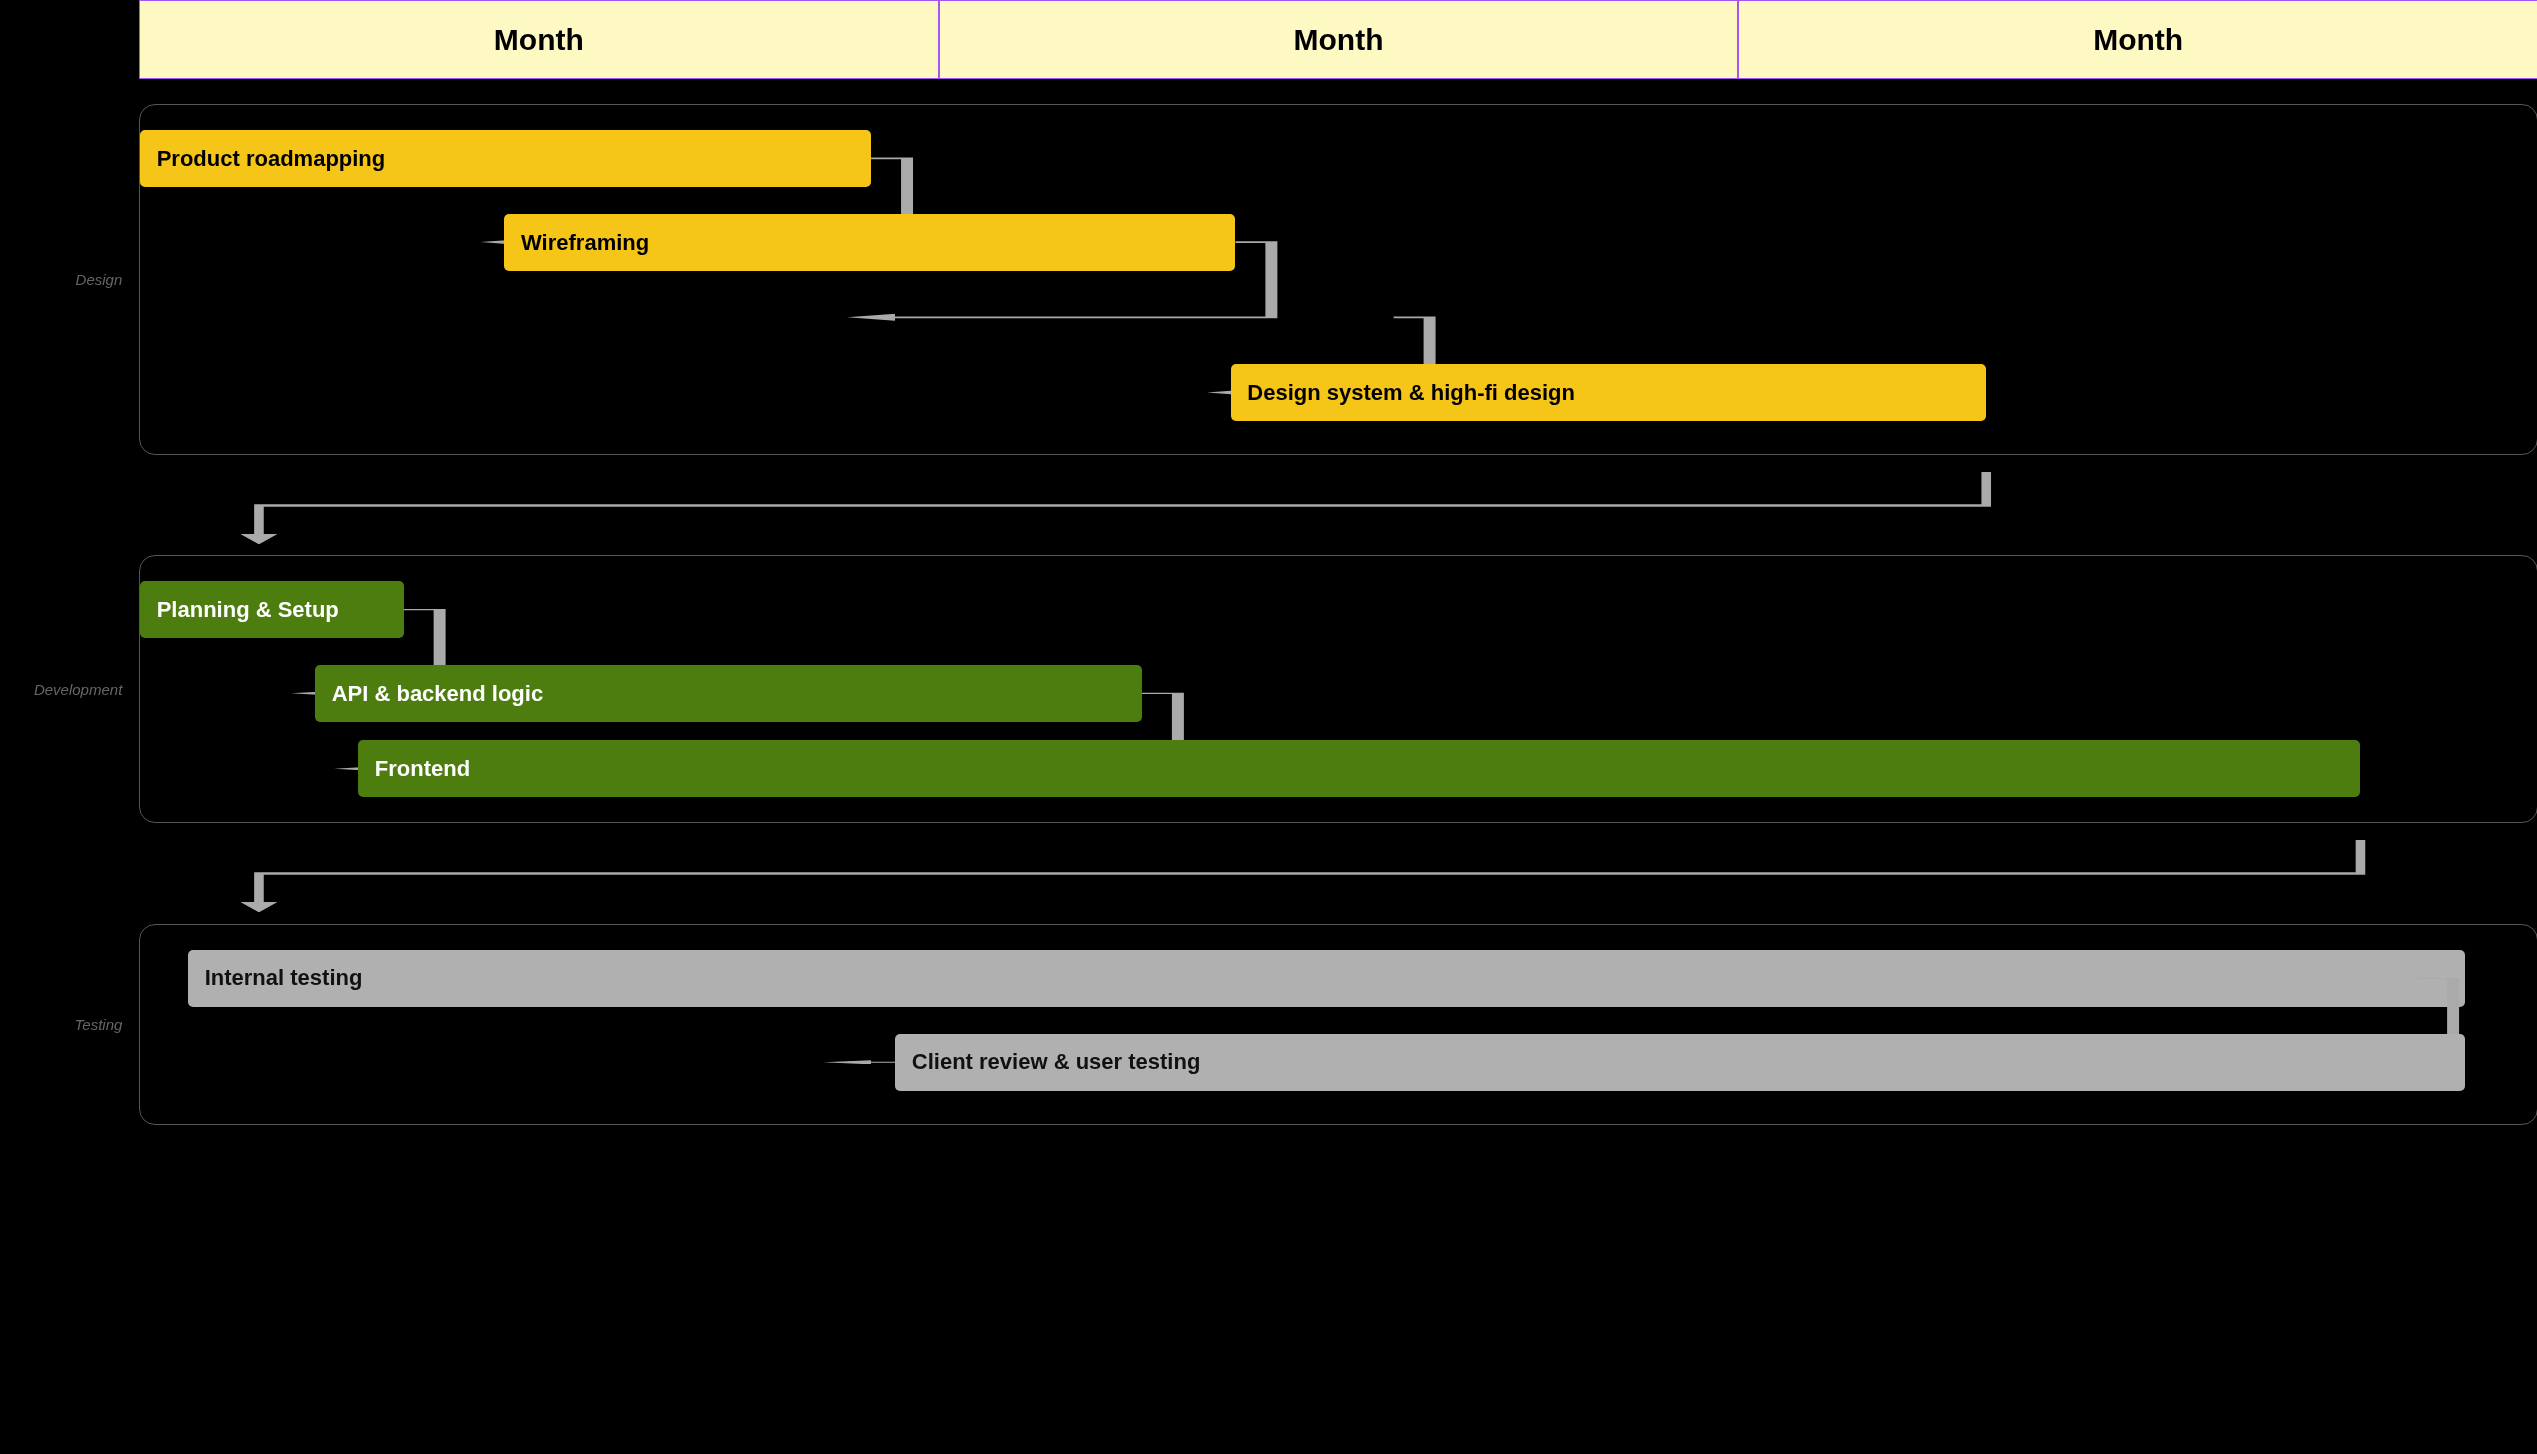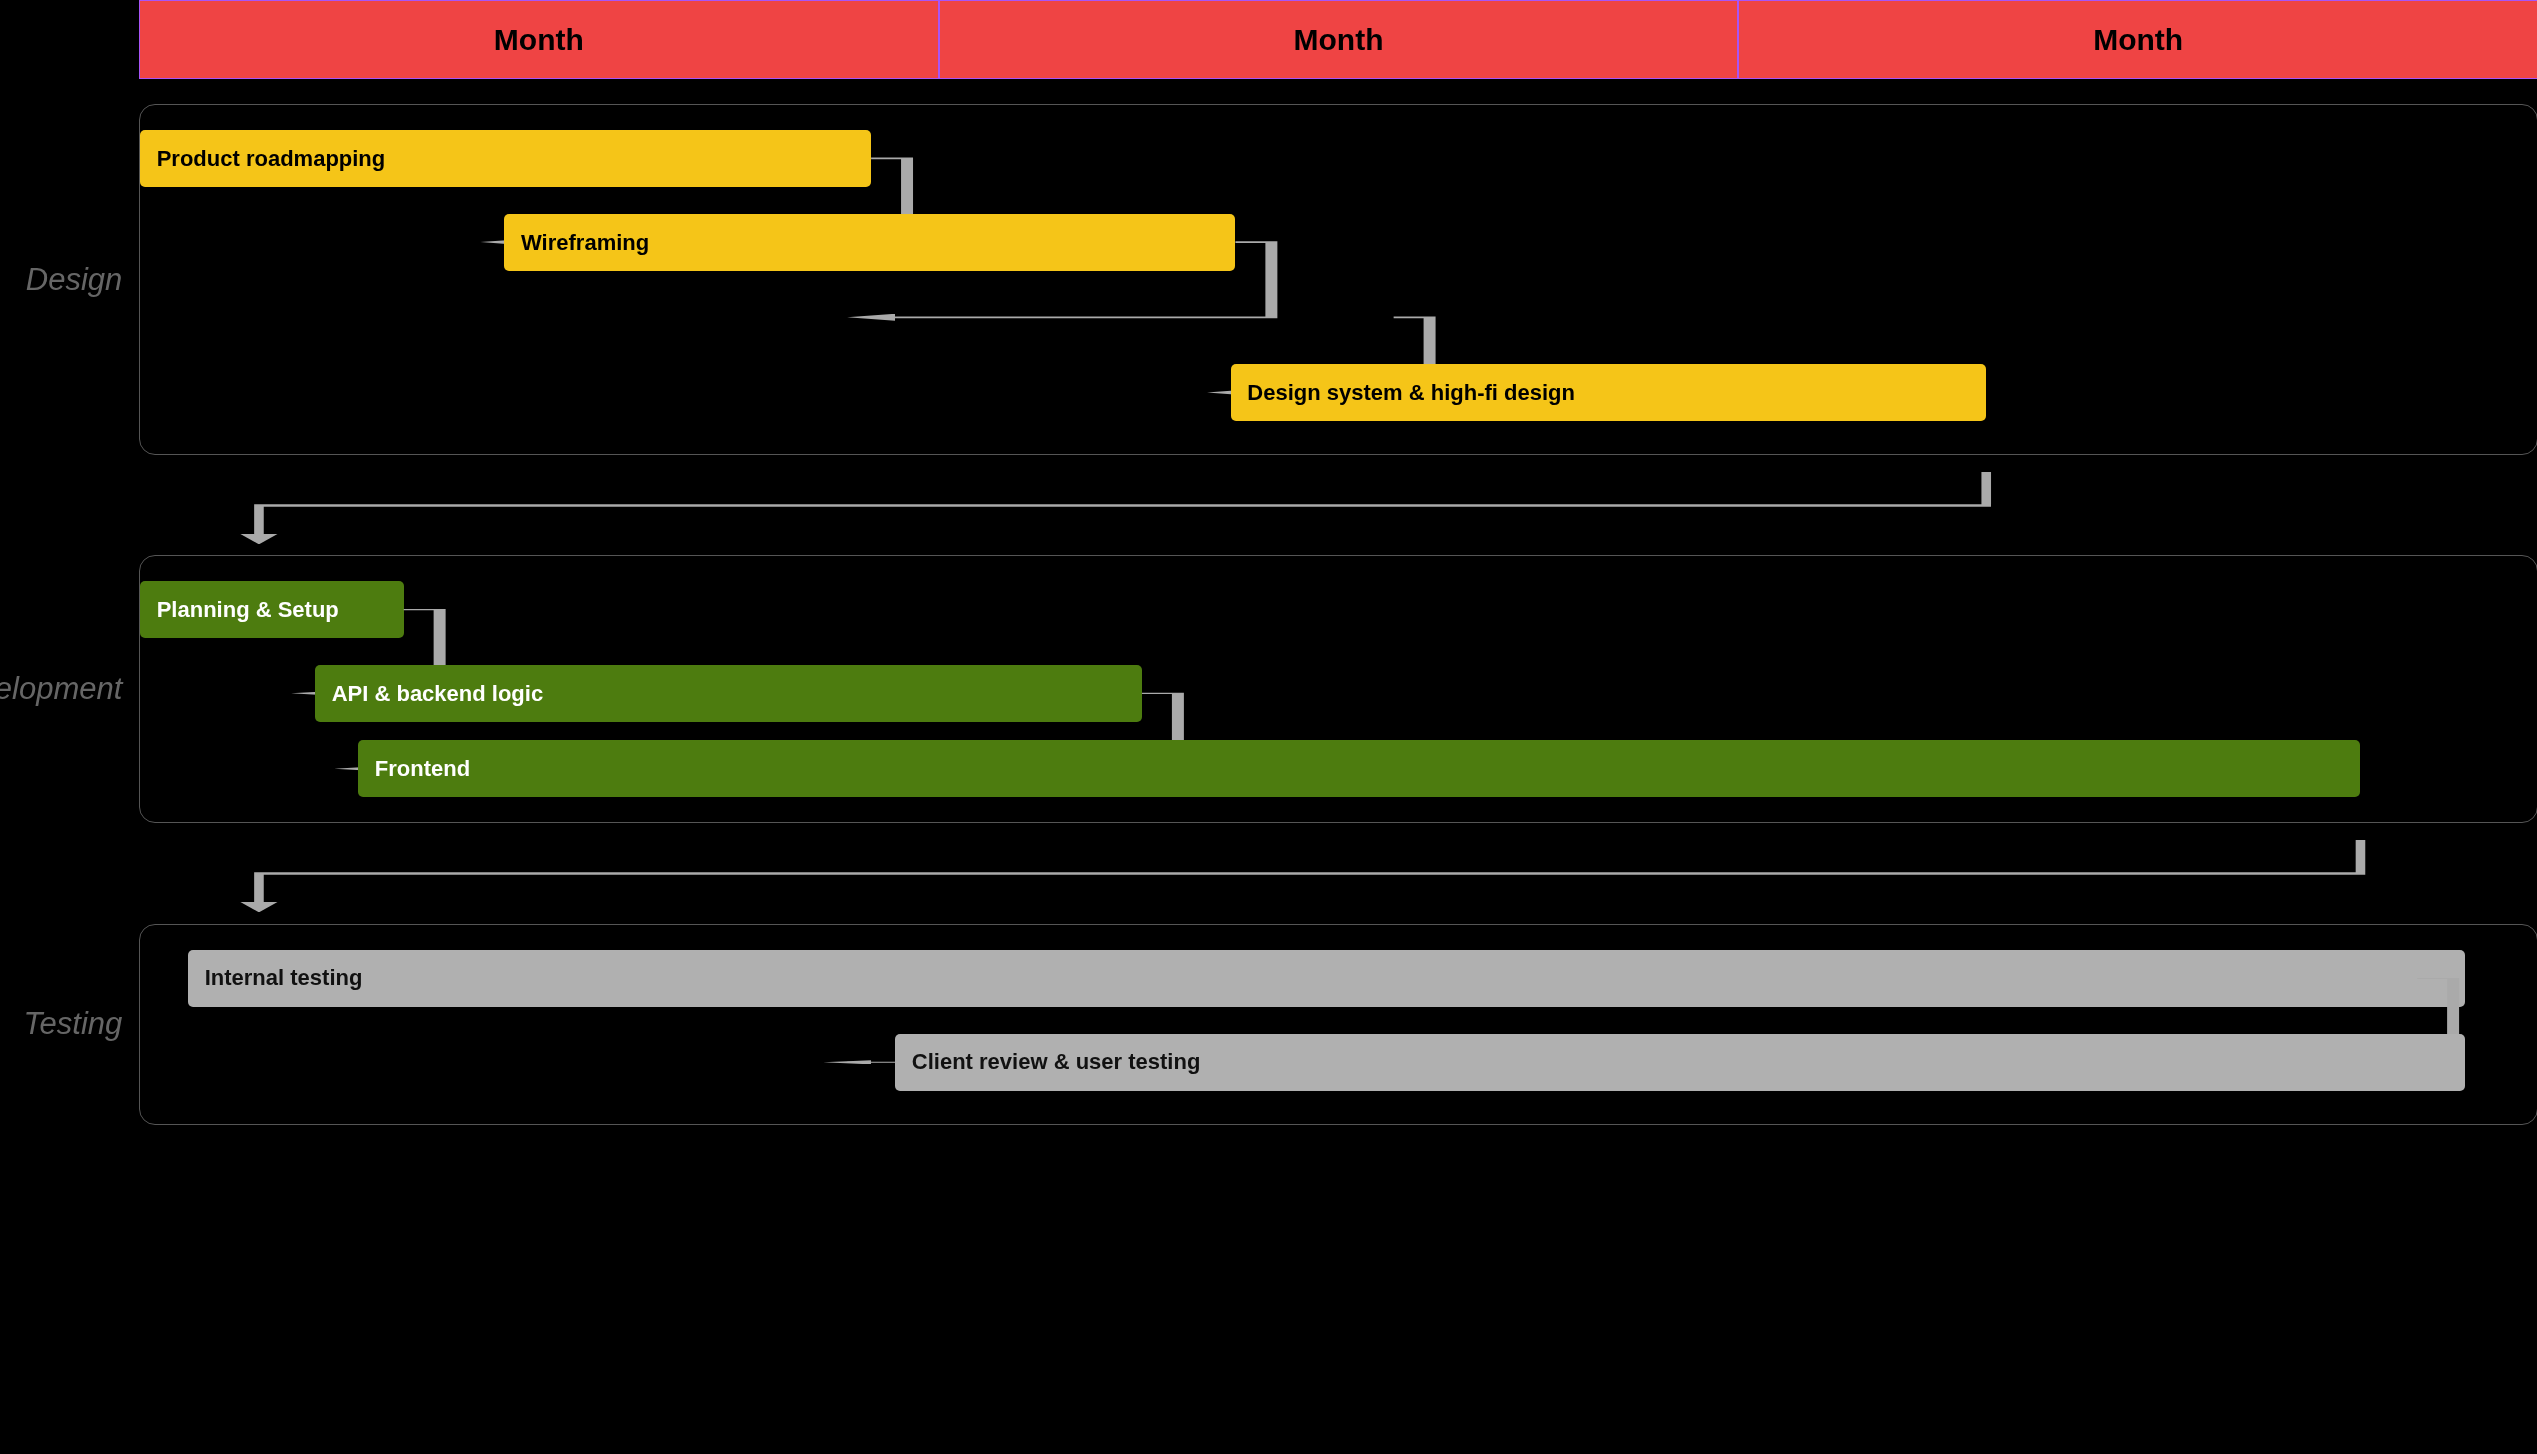--- a/index.html
+++ b/index.html
@@ -18,21 +18,21 @@
       height: 79px;
     }
 
     .header-spacer {
       width: 139px;
       min-width: 139px;
     }
 
     .header-col {
       flex: 1;
-      background: #ef4444;
+      background: #fef9c3;
       border: 0.8px solid #a855f7;
       display: flex;
       align-items: center;
       justify-content: center;
       font-size: 30px;
       font-weight: 700;
       color: #000;
     }
 
     
@@ -42,21 +42,21 @@
       margin: 16.7px 0;
     }
 
     .phase-label {
       width: 139px;
       min-width: 139px;
       display: flex;
       align-items: center;
       justify-content: flex-end;
       padding-right: 16.7px;
-      font-size: 31px;
+      font-size: 15px;
       color: #666;
       font-style: italic;
     }
 
     .phase-box {
       flex: 1;
       border: 1.7px solid #555;
       border-radius: 16px;
       position: relative;
       padding: 25px 16.7px 33px 16.7px;

